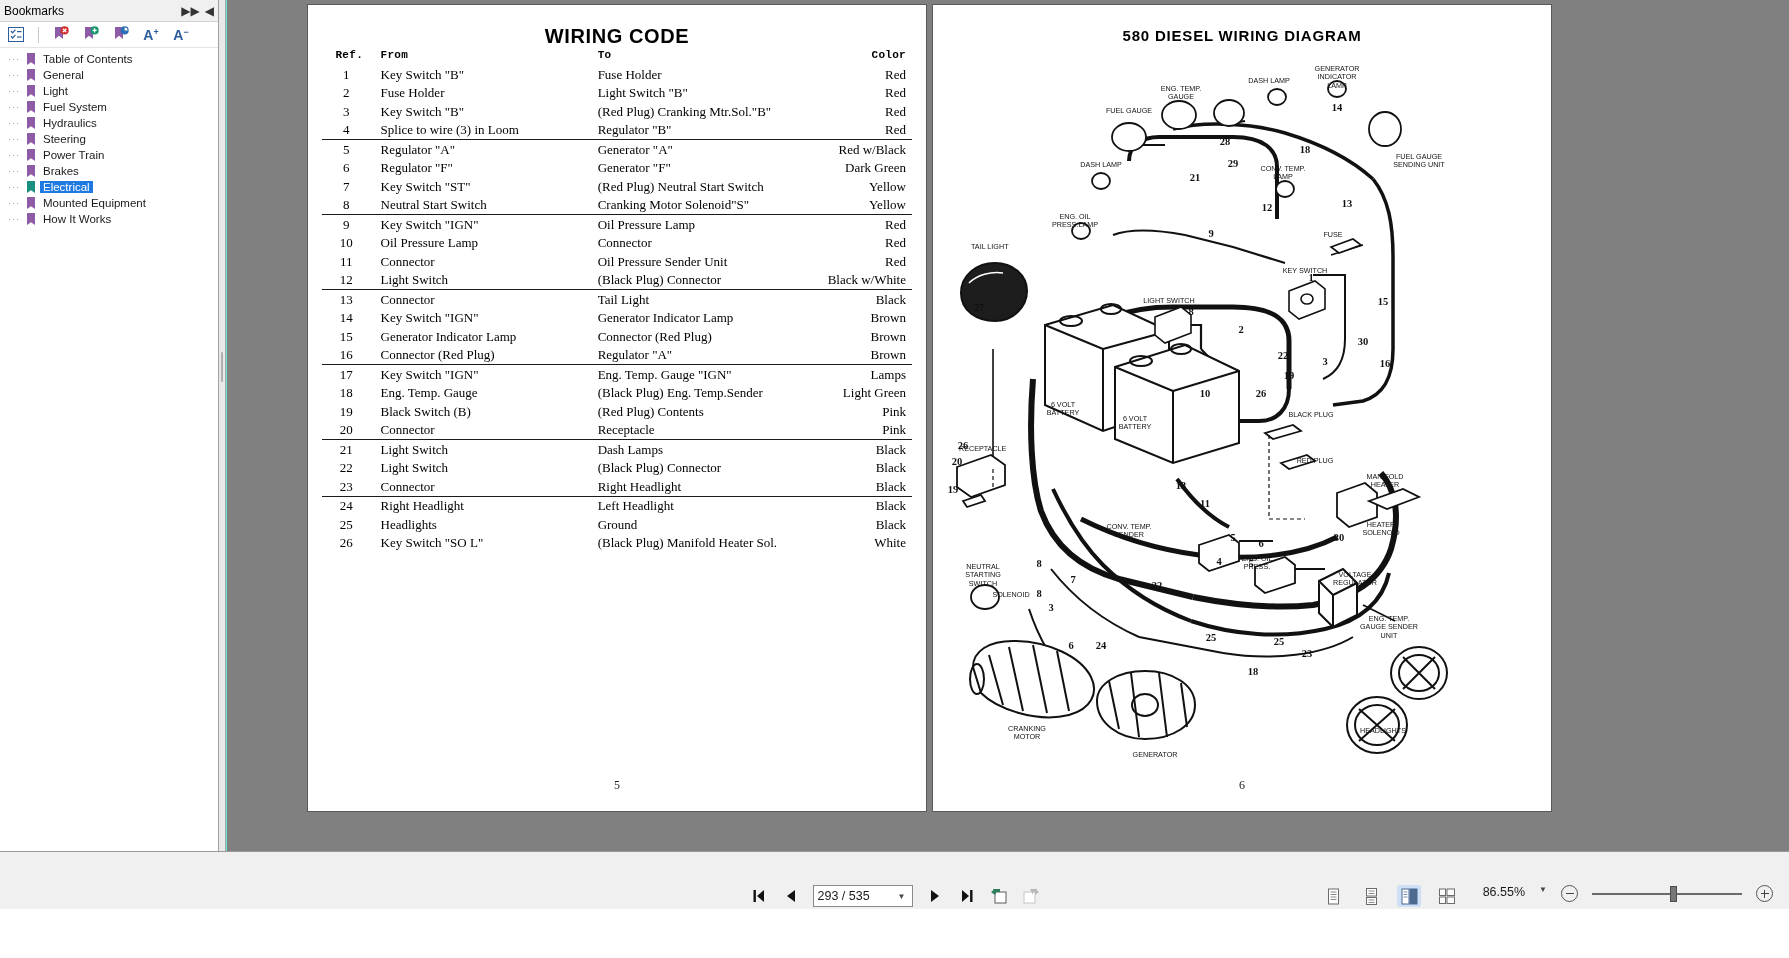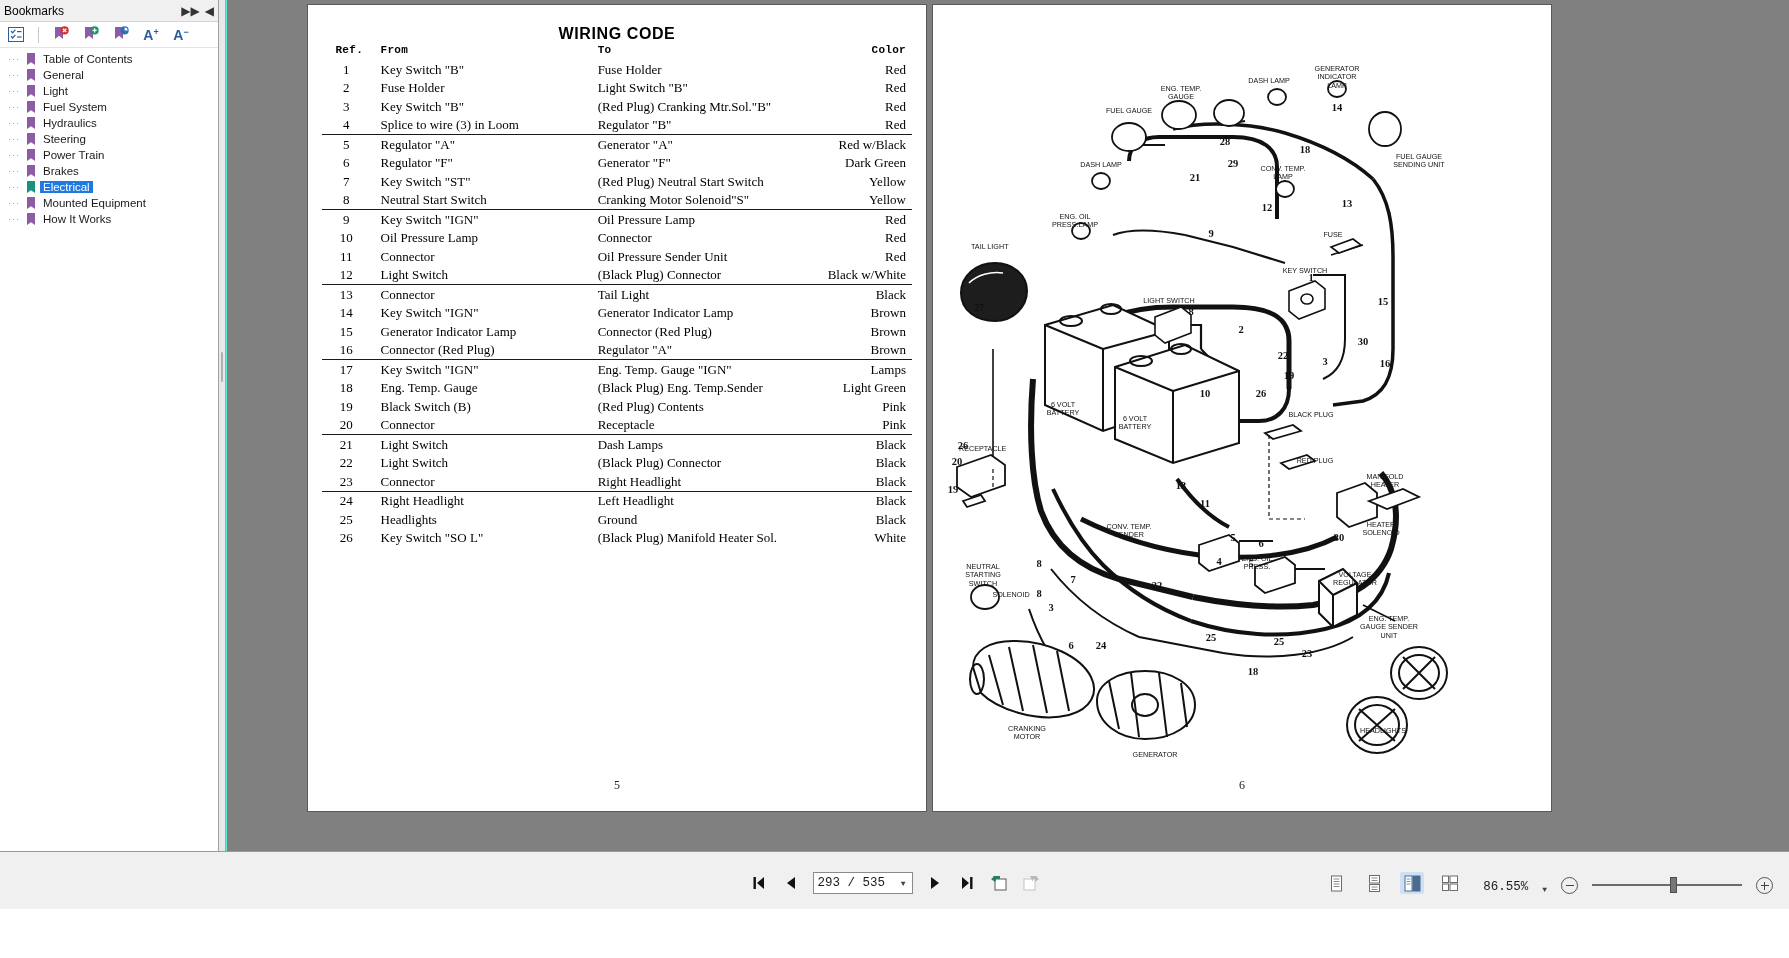--- a/index.html
+++ b/index.html
@@ -67,21 +67,21 @@
   }
   #page-left  { left: 80px;  width: 620px; }
   #page-right { left: 705px; width: 620px; }
   .page-num {
     position: absolute; bottom: 18px; left: 0; right: 0; text-align: center;
     font-family: "Liberation Serif", serif; font-size: 12px; color: #222;
   }
 
   
   .wc-title {
-    text-align: center; font-weight: bold; font-size: 16px; letter-spacing: .6px;
+    text-align: center; font-weight: bold; font-size: 20px; letter-spacing: .6px;
     margin-top: 20px; font-family: "Liberation Sans", sans-serif;
   }
   table.wc { width: 100%; border-collapse: collapse; font-family: "Liberation Serif", serif; }
   table.wc th {
     font-family: Liberation Mono, monospace; font-weight: bold; font-size: 11px;
     padding: 1px 0 4px 0; letter-spacing: .3px;
   }
   table.wc th.c-ref  { width: 52px;  text-align: center; padding-left: 6px; }
   table.wc th.c-from { width: 228px; text-align: left; padding-left: 10px; }
   table.wc th.c-to   { width: 235px; text-align: left; padding-left: 14px; }
@@ -100,23 +100,23 @@
     margin-top: 22px; font-family: "Liberation Sans", sans-serif;
   }
   .dg-canvas { position: absolute; left: 0; top: 44px; width: 620px; height: 730px; }
   .dg-canvas svg { display: block; }
 
   
   #bottombar {
     position: absolute; left: 0; bottom: 0; width: 1789px; height: 58px;
     background: #f0f0f0; border-top: 1px solid #9a9a9a;
   }
-  #bb-inner { position: absolute; left: 0; top: 12px; width: 100%; height: 38px; display: flex; align-items: center; font-family: Liberation Mono, monospace; }
+  #bb-inner { position: absolute; left: 0; top: 25px; width: 100%; height: 38px; display: flex; align-items: center; }
   .bb-center { position: absolute; left: 50%; transform: translateX(-50%); display: flex; align-items: center; gap: 12px; }
-  .bb-right  { position: absolute; right: 16px; display: flex; align-items: flex-end; gap: 14px; }
+  .bb-right  { position: absolute; right: 16px; display: flex; align-items: flex-start; gap: 14px; }
   .navbtn { width: 20px; height: 20px; display: flex; align-items: center; justify-content: center; cursor: pointer; }
   .pagebox {
     width: 100px; height: 22px; background: #fff; border: 1px solid #8a8a8a;
     display: flex; align-items: center; padding: 0 4px; position: relative;
   }
   .pagebox span { font-size: 12.5px; color: #1a1a1a; }
   .pagebox .caret { position: absolute; right: 6px; font-size: 8px; color: #444; }
   .viewbtn { width: 24px; height: 22px; display: flex; align-items: center; justify-content: center; cursor: pointer; border-radius: 2px; }
   .viewbtn.active { background: #cde0f5; }
   .zoomval { font-size: 12.5px; color: #1a1a1a; min-width: 52px; text-align: right; }
@@ -461,20 +461,21 @@
                 <td class="c-to">(Black Plug) Manifold Heater Sol.</td>
                 <td class="c-col">White</td>
               </tr>
             </tbody>
         </table>
       </div>
       <div class="page-num">5</div>
     </div>
 
     <div class="page" id="page-right">
+      <div class="dg-title">580 DIESEL WIRING DIAGRAM</div>
       <div class="dg-canvas">
         <svg width="620" height="730" viewBox="0 0 620 730">
           <g fill="none" stroke="#111">
 
             <path d="M150 300 C150 270 200 258 240 258 L300 258" stroke-width="5"></path>
             <path d="M300 258 C340 258 356 270 356 292 L356 340" stroke-width="5"></path>
             <path d="M196 112 C196 96 210 88 226 88 L300 88 C330 88 344 100 344 118 L344 170" stroke-width="4"></path>
             <path d="M240 80 C270 72 318 74 352 84 C392 96 420 112 440 130" stroke-width="3.5"></path>
             <path d="M440 130 C456 150 460 176 460 208 L460 300" stroke-width="3.5"></path>
             <path d="M460 300 C460 330 450 346 430 352 L400 356" stroke-width="3.5"></path>

